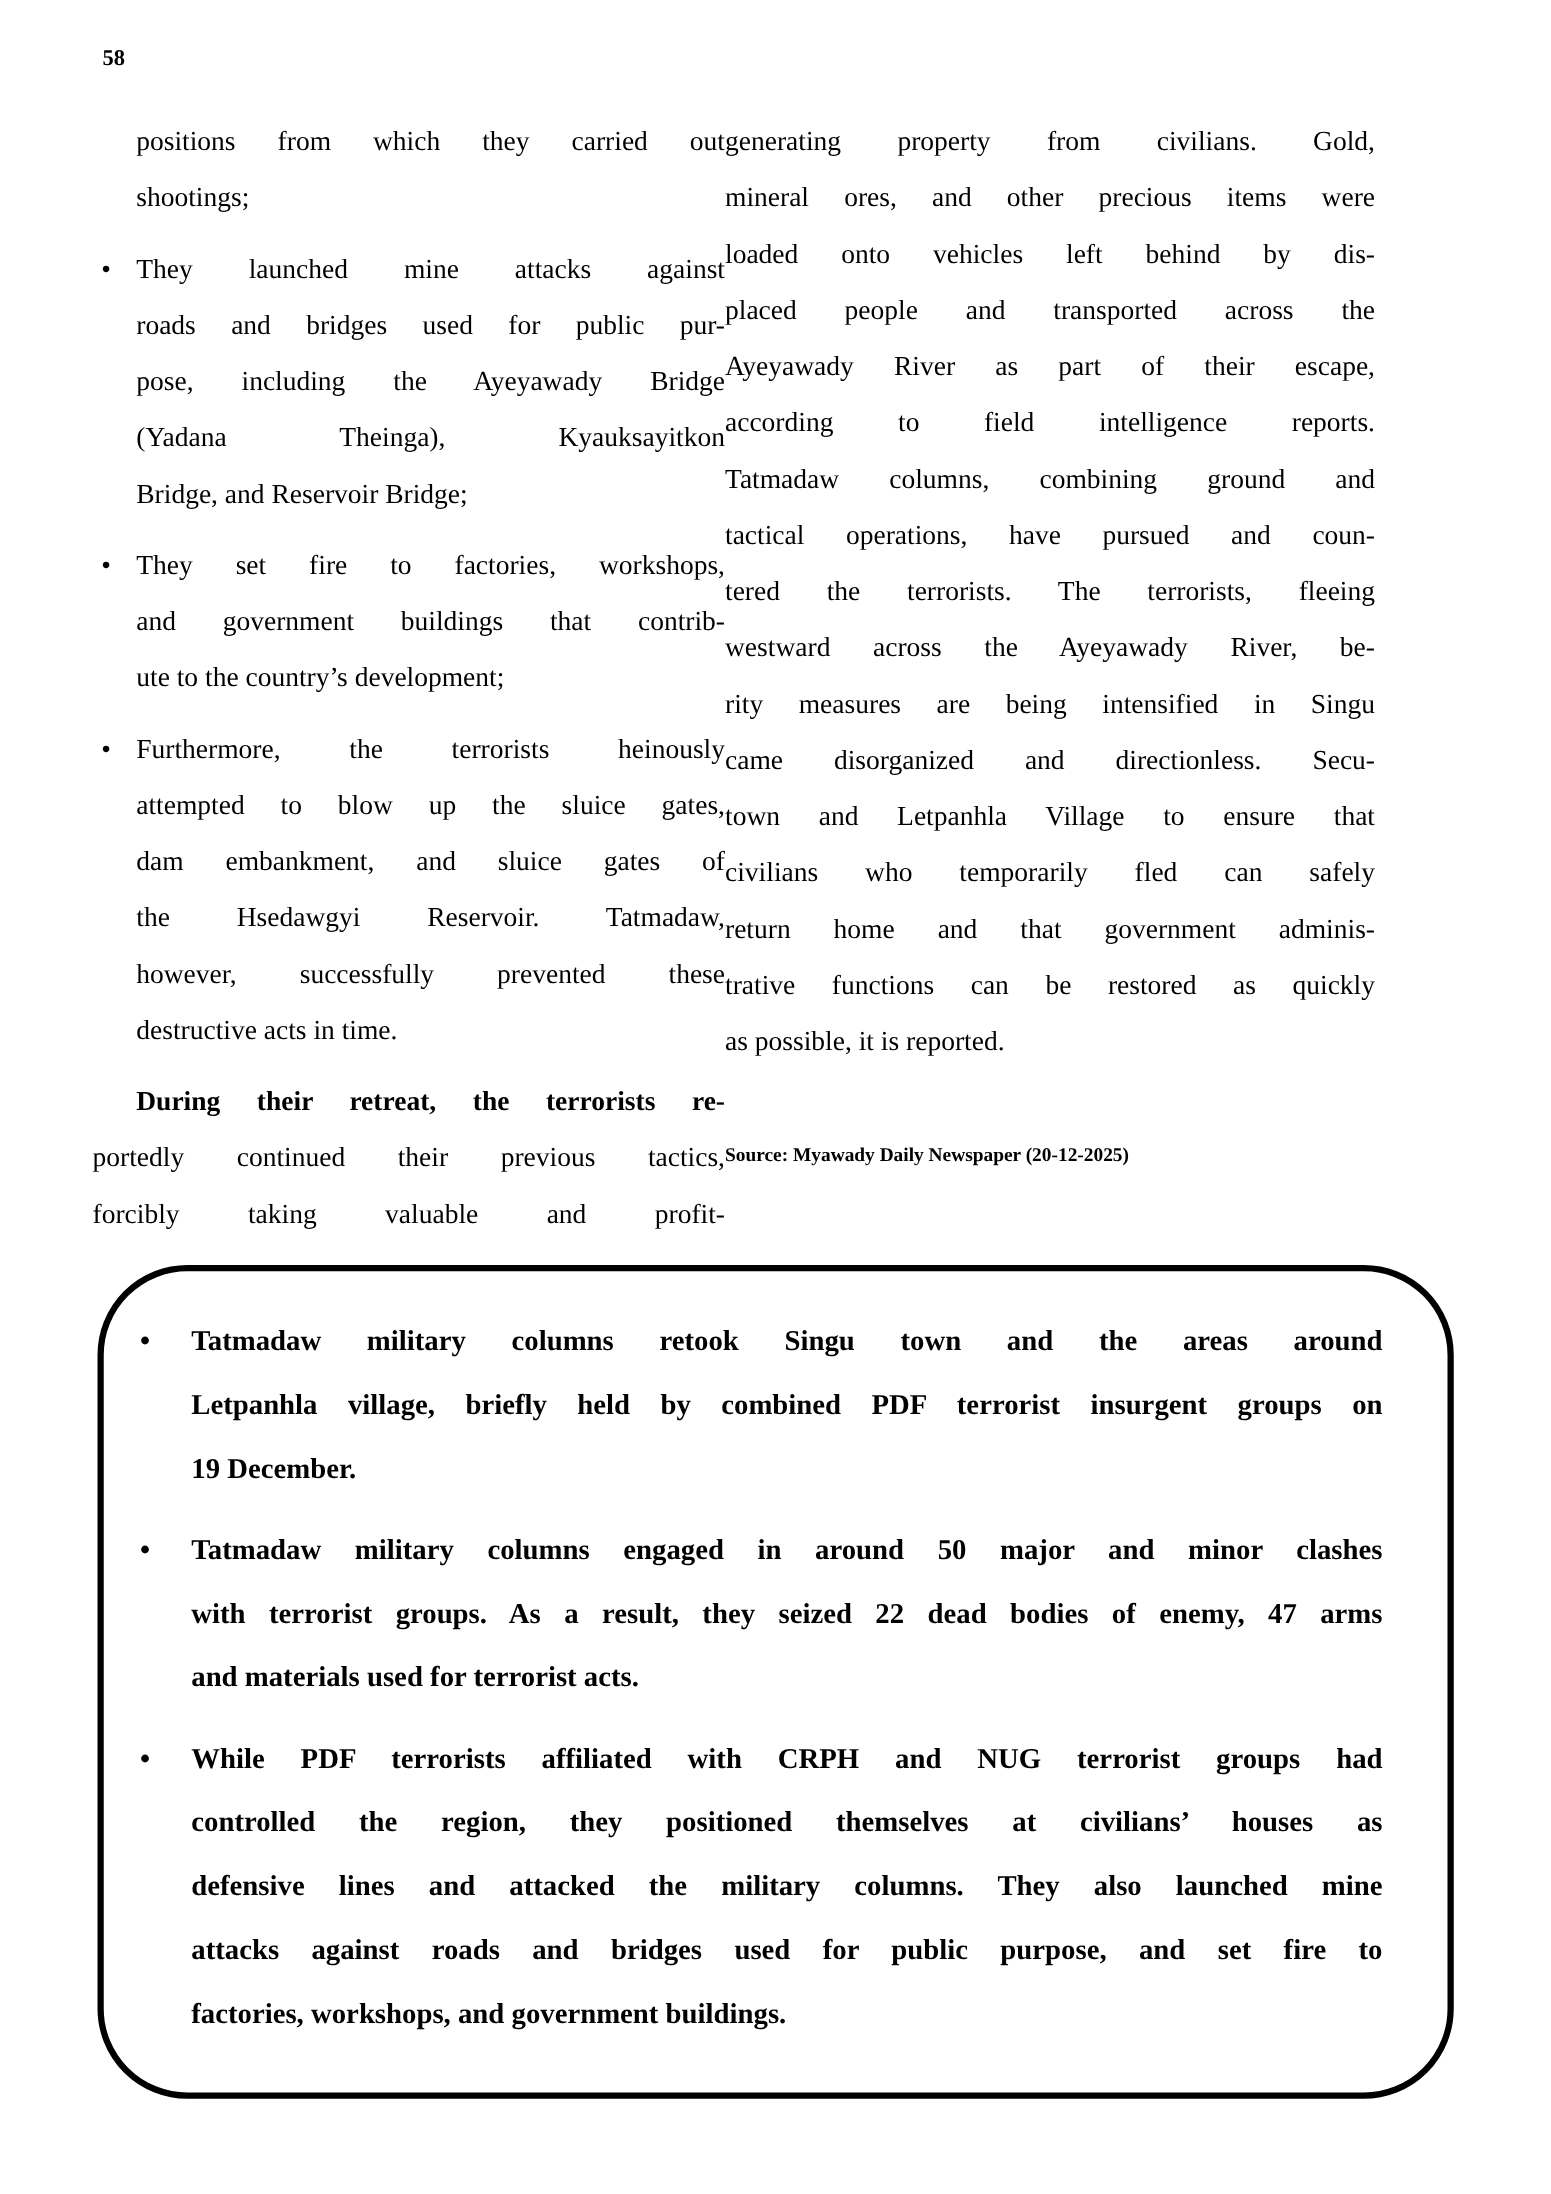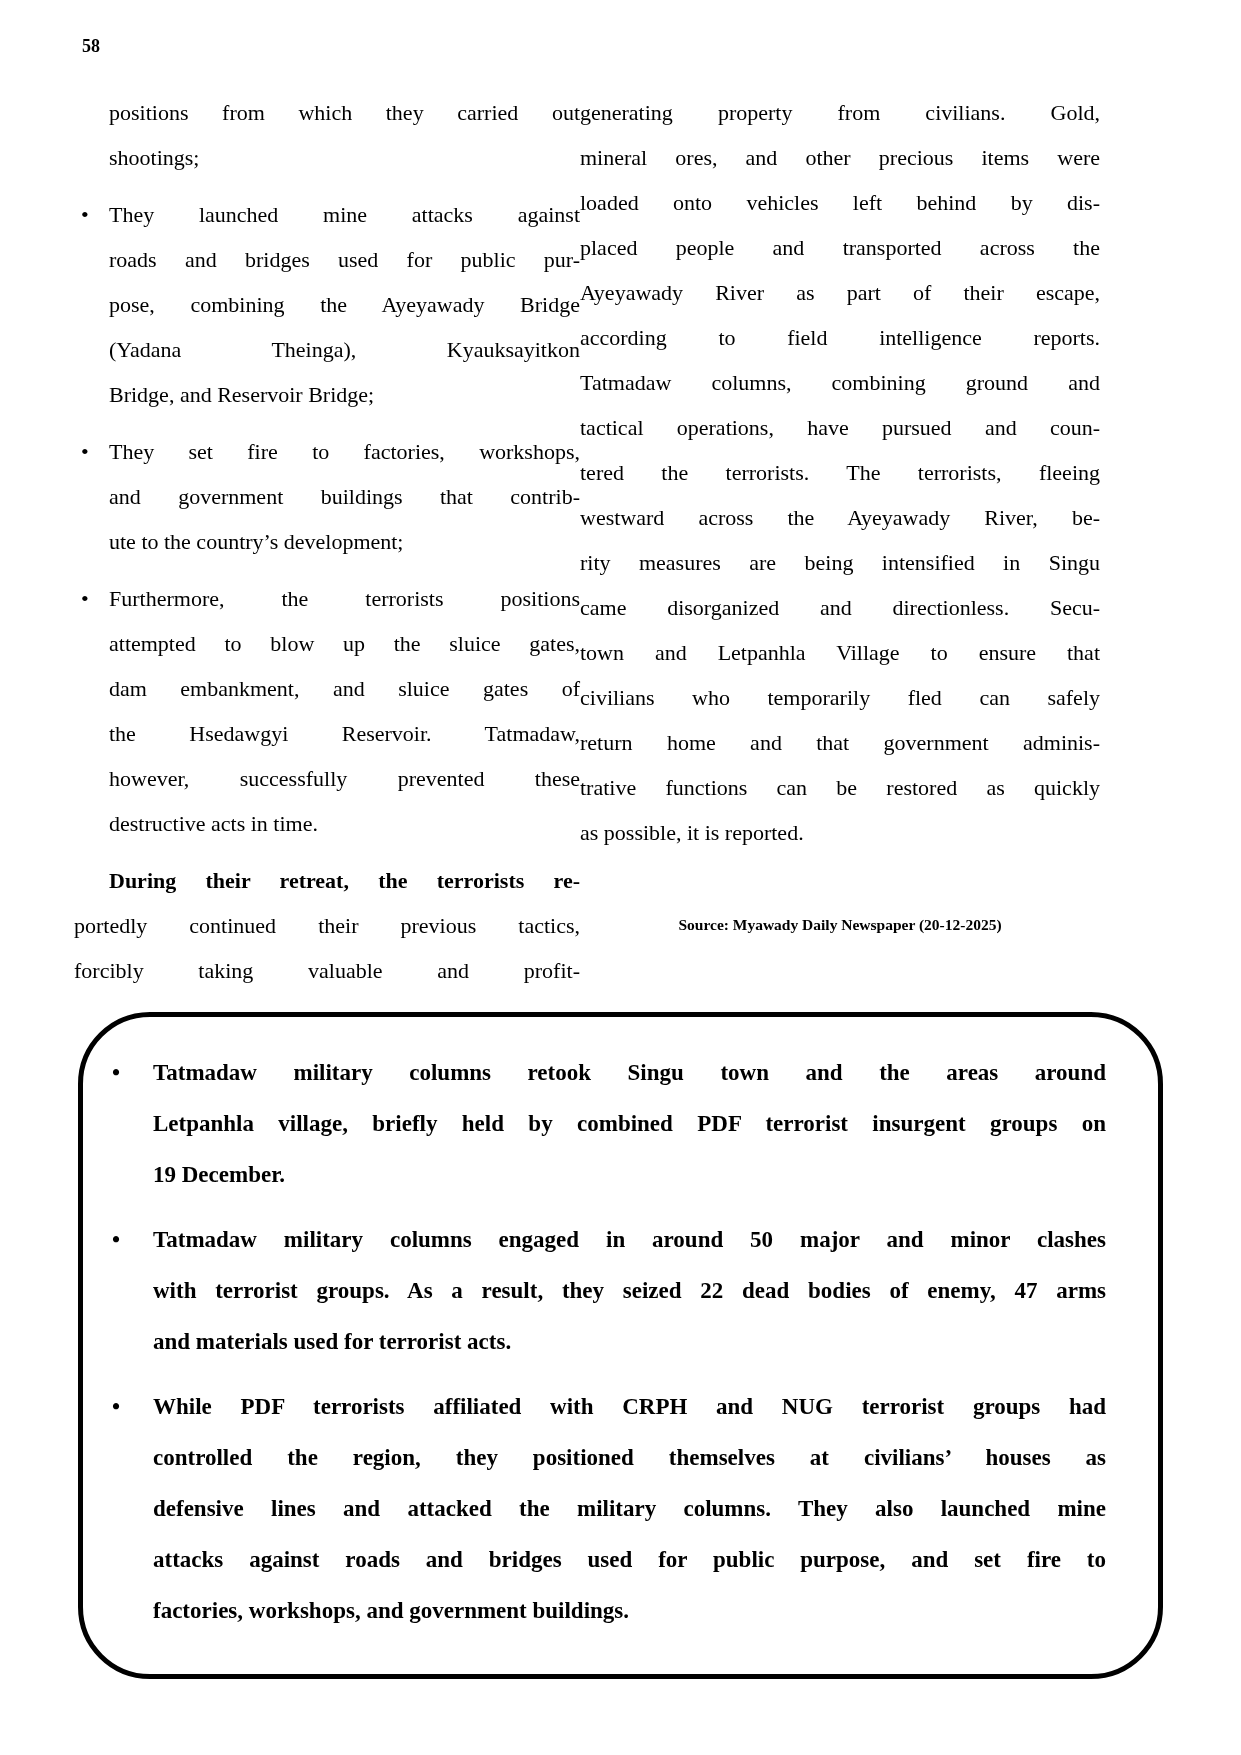--- a/index.html
+++ b/index.html
@@ -30,21 +30,21 @@
     position:absolute; left:7px; top:0;
     font-size:22px; line-height:45px;
   }
   .line { text-align:justify; text-align-last:justify; }
   .line.last { text-align-last:left; }
   .line.indent { padding-left:35px;font-weight:bold; }
 
   .source {
     margin-top:60px;
     font-size:15.5px; font-weight:bold;
-    text-align:center;
+    text-align:left;
     line-height:20px;
   }
 
   .summary-box {
     position:absolute; left:78px; top:1012px;
     width:1085px;
     border:5px solid #000;
     border-radius:72px;
     padding:30px 52px 38px 26px;
     font-size:23px; font-weight:bold; line-height:51px;
@@ -66,37 +66,37 @@
         <div class="lines">
           <div class="line">positions from which they carried out</div>
           <div class="line last">shootings;</div>
         </div>
       </div>
       <div class="block bullet">
         <span class="marker">•</span>
         <div class="lines">
           <div class="line">They launched mine attacks against</div>
           <div class="line">roads and bridges used for public pur-</div>
-          <div class="line">pose, combining the Ayeyawady Bridge</div>
+          <div class="line">pose, including the Ayeyawady Bridge</div>
           <div class="line">(Yadana Theinga), Kyauksayitkon</div>
           <div class="line last">Bridge, and Reservoir Bridge;</div>
         </div>
       </div>
       <div class="block bullet">
         <span class="marker">•</span>
         <div class="lines">
           <div class="line">They set fire to factories, workshops,</div>
           <div class="line">and government buildings that contrib-</div>
           <div class="line last">ute to the country’s development;</div>
         </div>
       </div>
       <div class="block bullet">
         <span class="marker">•</span>
         <div class="lines">
-          <div class="line">Furthermore, the terrorists positions</div>
+          <div class="line">Furthermore, the terrorists heinously</div>
           <div class="line">attempted to blow up the sluice gates,</div>
           <div class="line">dam embankment, and sluice gates of</div>
           <div class="line">the Hsedawgyi Reservoir. Tatmadaw,</div>
           <div class="line">however, successfully prevented these</div>
           <div class="line last">destructive acts in time.</div>
         </div>
       </div>
       <div class="block paragraph">
         <div class="lines">
           <div class="line indent">During their retreat, the terrorists re-</div>

